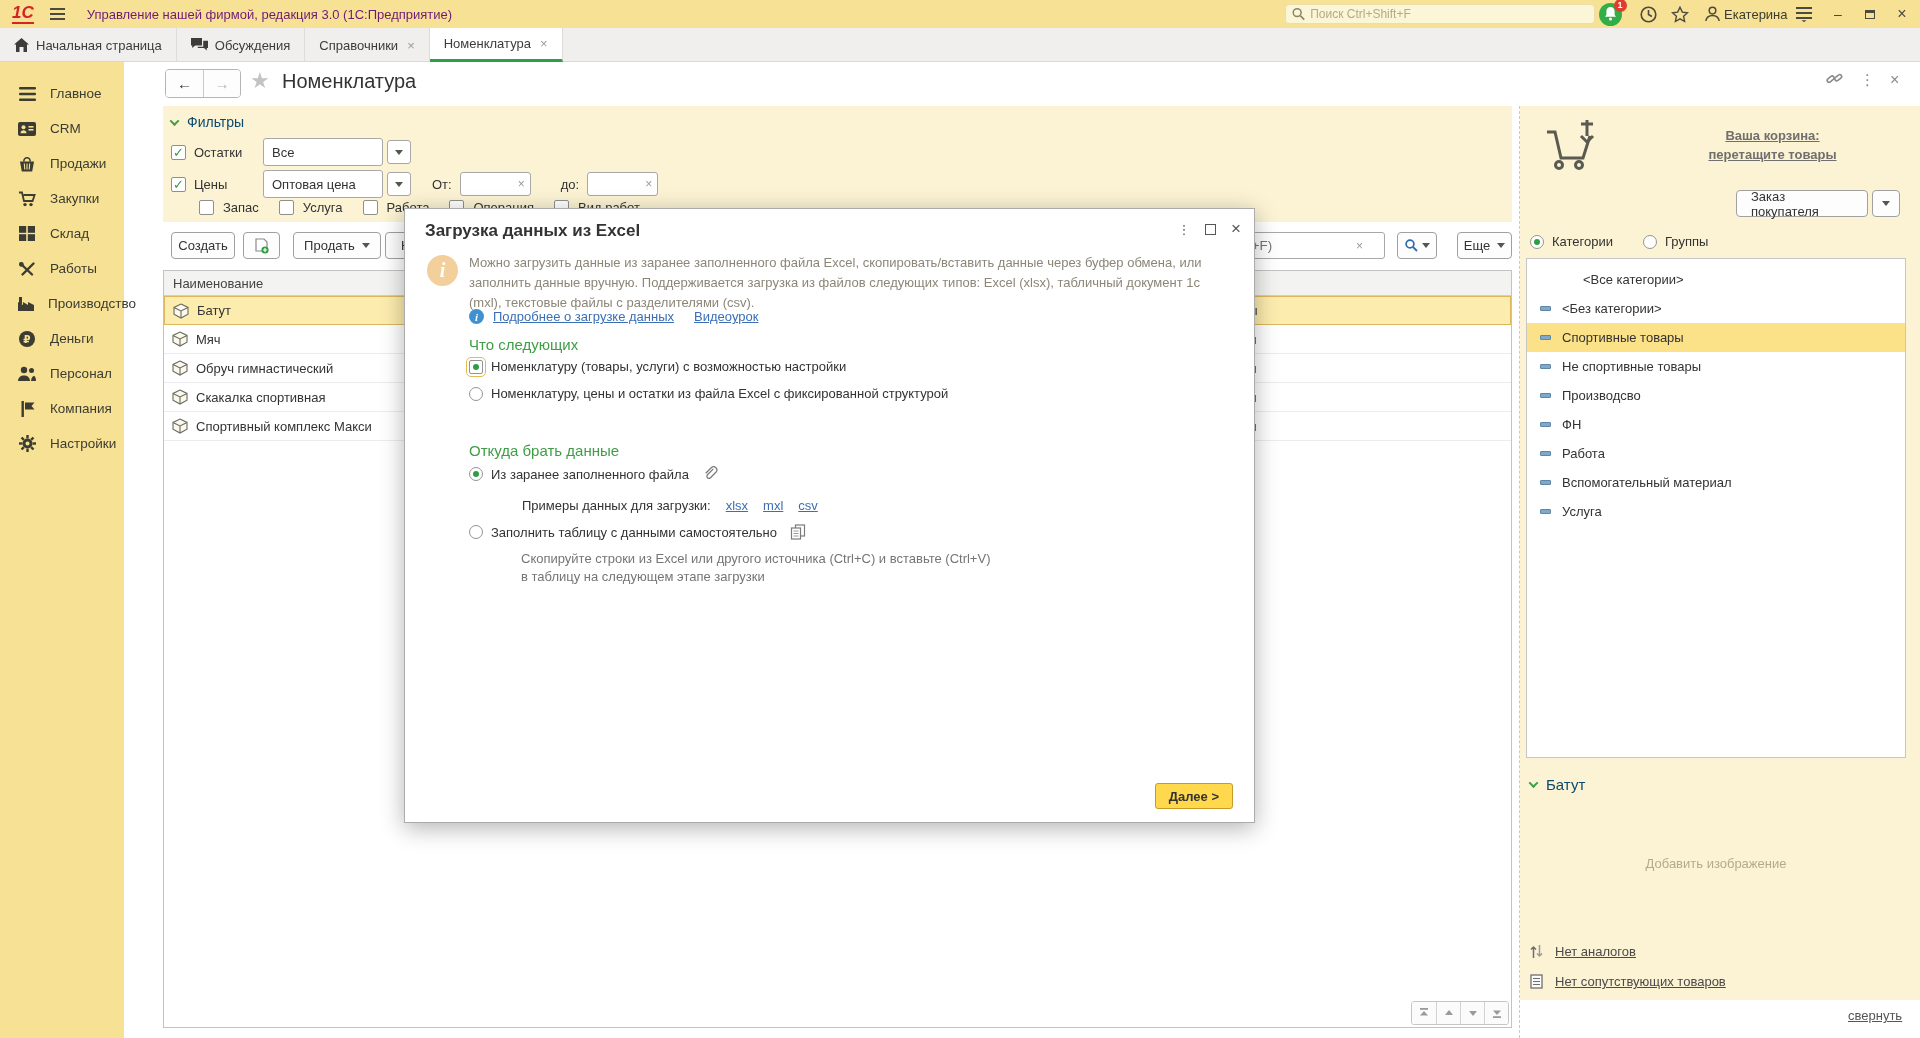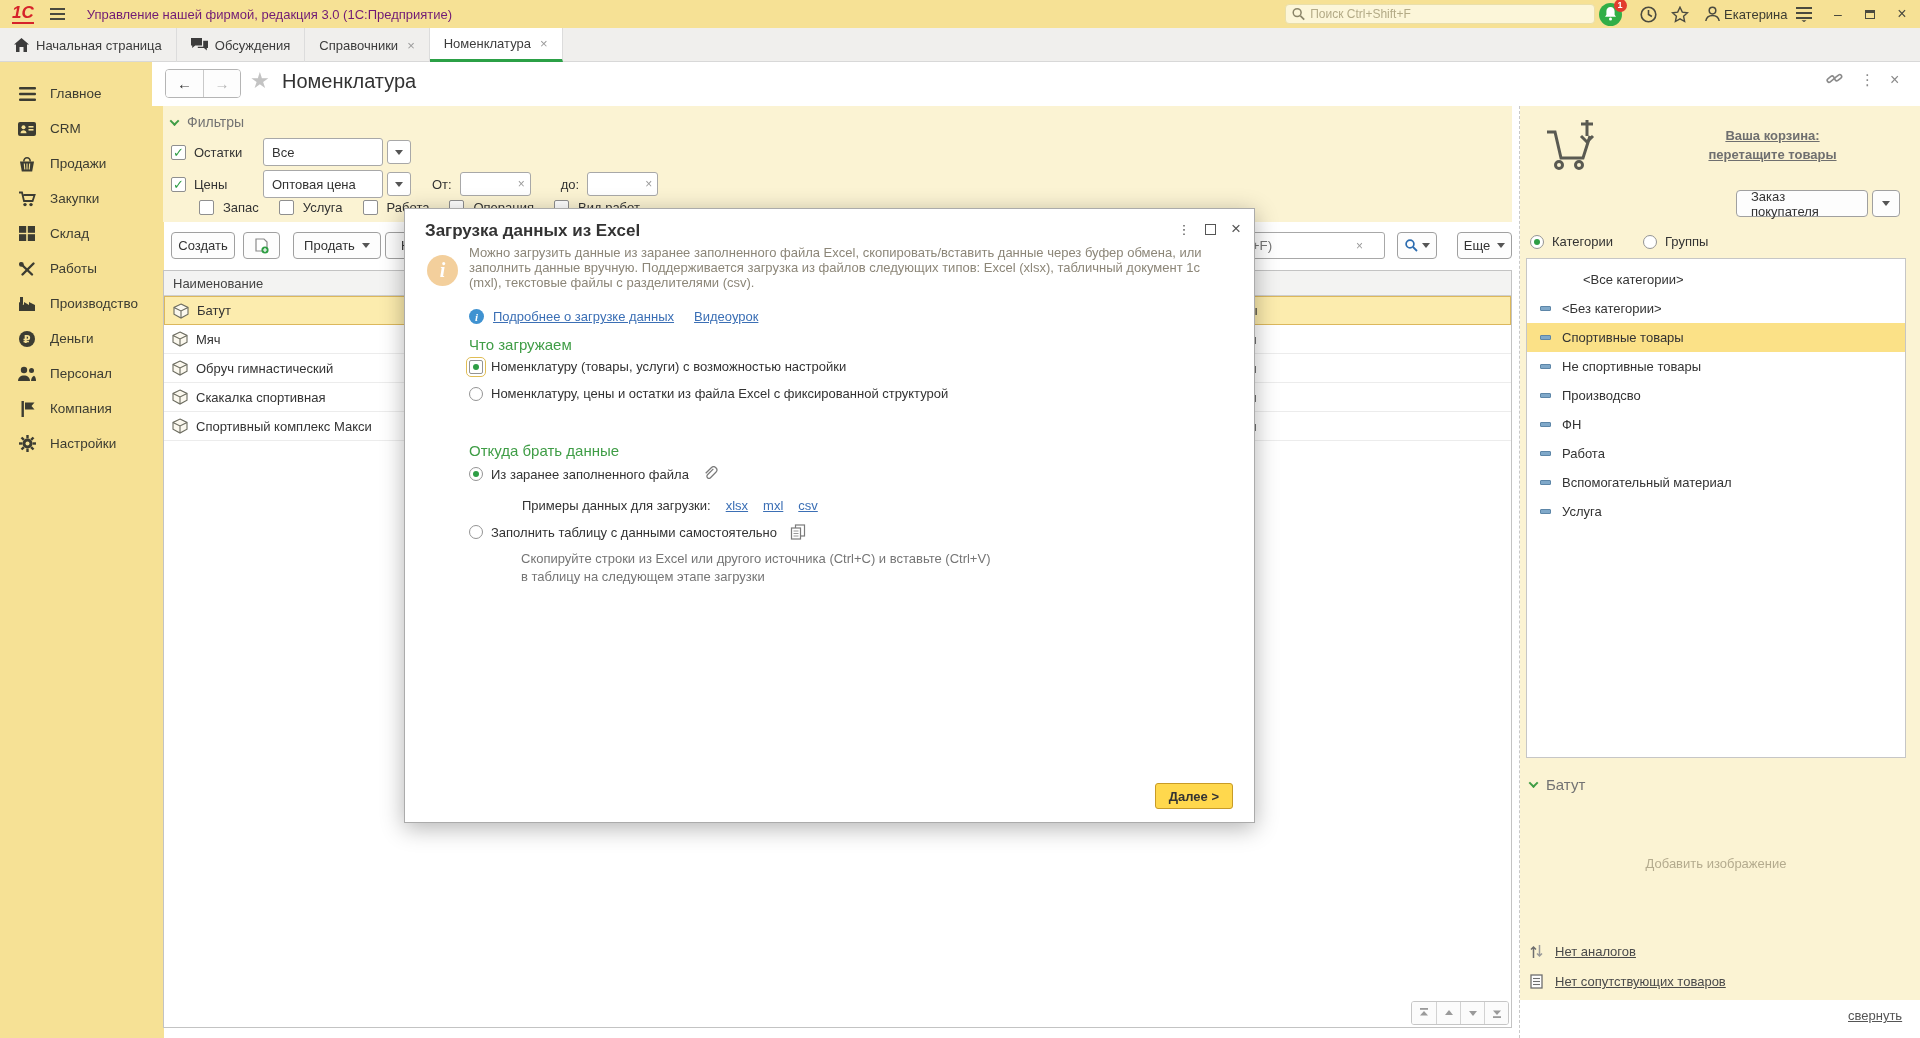--- a/index.html
+++ b/index.html
@@ -25,38 +25,38 @@
   .win-glyph { font-size:14px; color:#4a4a3f; }
   .restore-box { width:10px; height:9px; border:1.5px solid #4a4a3f; border-top:3px solid #4a4a3f; }
 
   
   .tabbar { left:0; top:28px; width:1920px; height:34px; background:#f0efed; border-bottom:1px solid #d8d8d8; display:flex; }
   .tab { height:34px; display:flex; align-items:center; gap:7px; padding:0 14px; border-right:1px solid #dcdcdc; color:#3c3c3c; cursor:pointer; }
   .tab .x { color:#9a9a9a; font-size:13px; margin-left:2px; }
   .tab.active { background:#fff; border-bottom:3px solid #2ba046; }
 
   
-  .sidebar { left:0; top:62px; width:164px; height:976px; background:#f6e195; }
+  .sidebar { left:0; top:62px; width:124px; height:976px; background:#f6e195; }
   .sb-item { display:flex; align-items:center; gap:13px; height:35px; padding-left:17px; cursor:pointer; color:#3c3c32; font-size:13.5px; }
   .sb-icon { width:20px; display:flex; justify-content:center; }
   .sb-icon svg { fill:#3c3c32; }
 
   
   .formheader { left:152px; top:62px; width:1768px; height:44px; background:#fff; }
   .navbtn-group { position:absolute; left:13px; top:7px; display:flex; border:1px solid #b5b5b5; border-radius:4px; overflow:hidden; }
   .navbtn { width:37px; height:27px; background:#fdfdfd; display:flex; align-items:center; justify-content:center; font-size:15px; cursor:pointer; }
   .navbtn + .navbtn { border-left:1px solid #c9c9c9; }
   .fav-star { position:absolute; left:98px; top:6px; font-size:22px; color:#c3c3c3; cursor:pointer; }
   .page-title { position:absolute; left:130px; top:8px; font-size:20px; color:#333; }
   .fh-ico { position:absolute; top:9px; color:#8a8a8a; cursor:pointer; font-size:15px; }
 
   
   .filters { left:163px; top:106px; width:1349px; height:116px; background:#fbf3d3; }
   .chev { display:inline-block; width:7px; height:7px; border-right:2px solid #3f9d46; border-bottom:2px solid #3f9d46; transform:rotate(45deg) translate(-1px,-1px); }
-  .green-head { color:#737373; font-size:14px; cursor:pointer; }
+  .green-head { color:#0c4a6e; font-size:14px; cursor:pointer; }
   .cb { width:15px; height:15px; border:1px solid #8f8f8f; background:#fff; border-radius:2px; display:inline-flex; align-items:center; justify-content:center; cursor:pointer; }
   .cb.on::after { content:"✓"; color:#2f9e44; font-size:13px; font-weight:bold; line-height:1; }
   .sel-box { height:28px; background:#fff; border:1px solid #a8a8a8; border-radius:3px; display:flex; align-items:center; }
   .sel-box .val { padding:0 8px; flex:1; }
   .sel-btn { width:22px; height:100%; border-left:1px solid #c3c3c3; display:flex; align-items:center; justify-content:center; cursor:pointer; }
   .caret { width:0; height:0; border-left:4px solid transparent; border-right:4px solid transparent; border-top:5px solid #555; display:inline-block; }
   .num-input { height:24px; background:#fff; border:1px solid #a8a8a8; border-radius:3px; display:flex; align-items:center; }
   .num-input input { border:none; outline:none; width:52px; padding:0 5px; font-family:inherit; }
   .clear-x { color:#9a9a9a; font-size:12px; padding:0 5px; cursor:pointer; }
 
@@ -75,21 +75,21 @@
   .pg-btn { width:24px; height:22px; background:#fbfbfb; display:flex; align-items:center; justify-content:center; cursor:pointer; }
   .pg-btn + .pg-btn { border-left:1px solid #d2d2d2; }
   .pg-btn svg { fill:#9a9a9a; }
 
   
   .dialog { left:404px; top:208px; width:851px; height:615px; background:#fff; border:1px solid #ababab; box-shadow:0 5px 22px rgba(0,0,0,.3); }
   .dlg-title { position:absolute; left:20px; top:12px; font-size:17px; font-weight:bold; color:#333; }
   .dlg-ctl { position:absolute; top:8px; width:24px; height:24px; display:flex; align-items:center; justify-content:center; color:#555; cursor:pointer; }
   .max-box { width:11px; height:11px; border:1.5px solid #555; }
   .info-circle { position:absolute; left:22px; top:46px; width:31px; height:31px; border-radius:50%; background:#f3cf9c; color:#fff; font-family:"Liberation Serif","DejaVu Serif",serif; font-style:italic; font-weight:bold; font-size:20px; display:flex; align-items:center; justify-content:center; }
-  .dlg-info { position:absolute; left:64px; top:36px; width:766px; color:#8c8678; line-height:15px; }
+  .dlg-info { position:absolute; left:64px; top:44px; width:766px; color:#8c8678; line-height:20px; }
   .ilink { color:#3b6fb5; text-decoration:underline; cursor:pointer; }
   .sec-head { position:absolute; color:#3f9d46; font-size:15px; }
   .radio { width:14px; height:14px; border:1px solid #949494; border-radius:50%; background:#fff; display:inline-block; position:relative; flex:none; cursor:pointer; }
   .radio.sel::after { content:""; position:absolute; left:3px; top:3px; right:3px; bottom:3px; background:#2e9e45; border-radius:50%; }
   .opt { position:absolute; display:flex; align-items:center; gap:8px; }
   .focus-ring { outline:1px solid #e0bd55; outline-offset:2px; border-radius:2px; }
   .gray-hint { color:#757575; line-height:18px; }
   .next-btn { position:absolute; right:21px; bottom:13px; height:26px; padding:0 13px; background:#ffd84d; border:1px solid #c89b27; border-radius:3px; font-weight:bold; color:#333; display:flex; align-items:center; cursor:pointer; }
   .sm-info { width:15px; height:15px; border-radius:50%; background:#3f92d1; color:#fff; font-size:11px; font-weight:bold; font-style:italic; display:inline-flex; align-items:center; justify-content:center; font-family:"Liberation Serif","DejaVu Serif",serif; }
 
@@ -622,21 +622,21 @@
 
     <div class="info-circle">i</div>
     <div class="dlg-info">Можно загрузить данные из заранее заполненного файла Excel, скопировать/вставить данные через буфер обмена, или заполнить данные вручную. Поддерживается загрузка из файлов следующих типов: Excel (xlsx), табличный документ 1с (mxl), текстовые файлы с разделителями (csv).</div>
 
     <div class="abs" style="left:64px; top:100px; display:flex; align-items:center; gap:9px;">
       <span class="sm-info">i</span>
       <span class="ilink">Подробнее о загрузке данных</span>
       <span class="ilink" style="margin-left:11px;">Видеоурок</span>
     </div>
 
-    <div class="sec-head" style="left:64px; top:127px;">Что загружаем</div>
+    <div class="sec-head" style="left:64px; top:127px;">Что следующих</div>
 
     <div class="opt" style="left:64px; top:150px;">
       <span class="radio sel focus-ring"></span>
       <span>Номенклатуру (товары, услуги) с возможностью настройки</span>
     </div>
     <div class="opt" style="left:64px; top:177px;">
       <span class="radio"></span>
       <span>Номенклатуру, цены и остатки из файла Excel с фиксированной структурой</span>
     </div>
 

